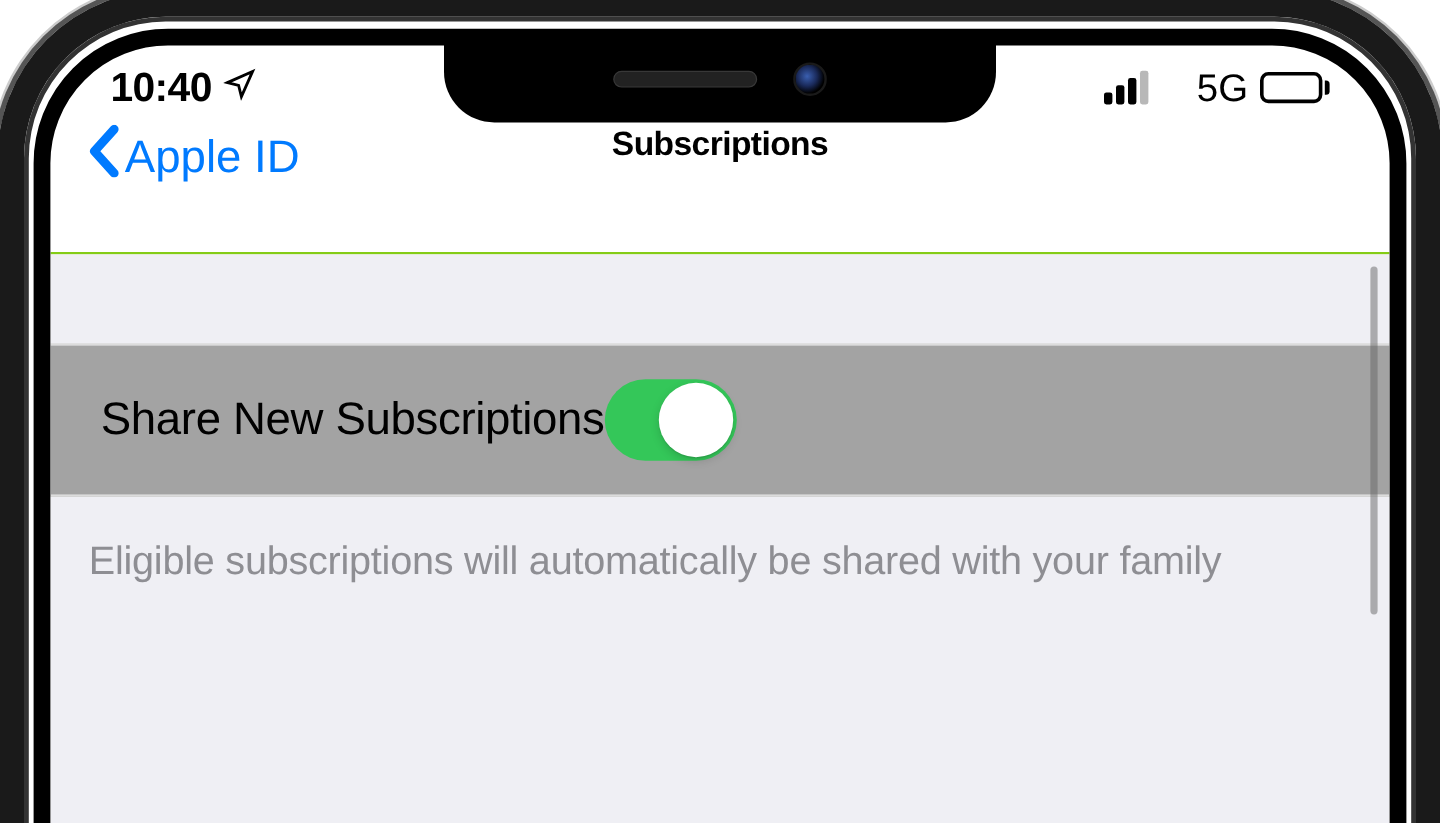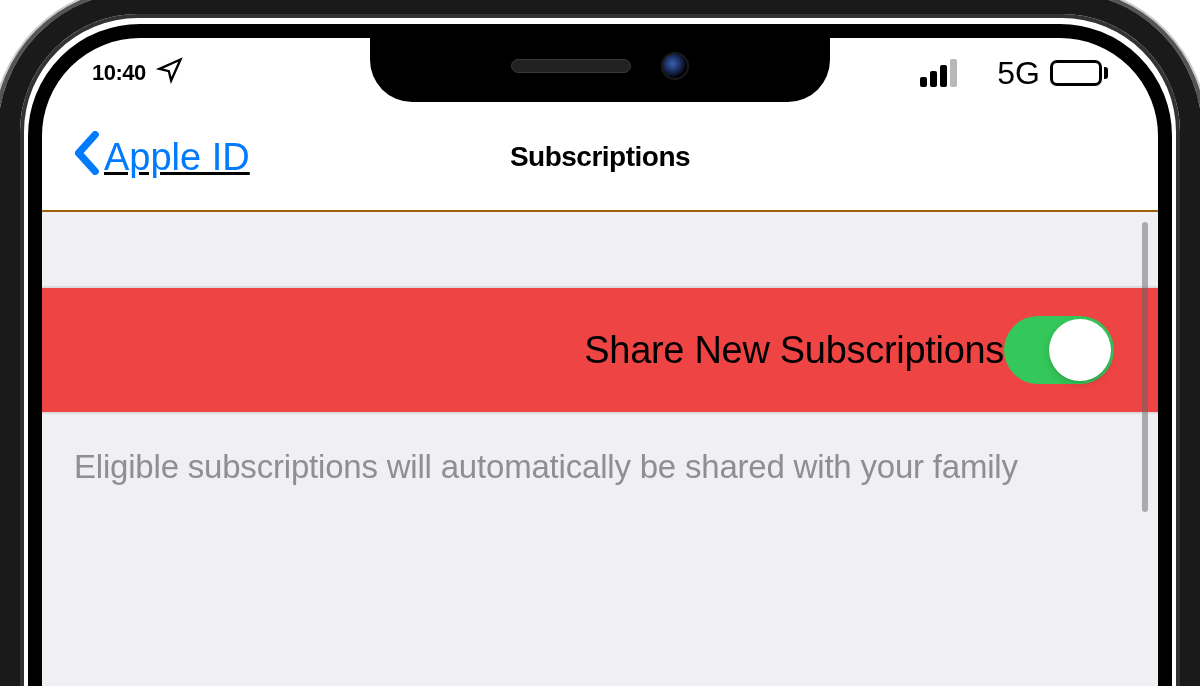--- a/index.html
+++ b/index.html
@@ -125,21 +125,21 @@
       justify-content: space-between;
       align-items: center;
       padding: 0 50px 0 50px;
       position: relative;
     }
     
     .status-left {
       display: flex;
       align-items: center;
       gap: 10px;
-      font-size: 22px;
+      font-size: 34px;
       font-weight: 600;
       letter-spacing: -0.5px;
     }
     
     .location-icon svg {
       width: 28px;
       height: 28px;
     }
     
     .status-right {
@@ -194,25 +194,24 @@
       width: 4px;
       height: 12px;
       background: #000;
       border-radius: 0 3px 3px 0;
     }
     
     
     .nav-bar {
       height: 108px;
       display: flex;
-      align-items: center;
+      align-items: flex-start;
       padding: 0 30px;
       position: relative;
-      border-bottom: 2px solid #a16207;
-      text-decoration: underline;
+      border-bottom: 2px solid #84cc16;
     }
     
     .back-button {
       display: flex;
       align-items: center;
       color: #007aff;
       font-size: 38px;
       font-weight: 400;
       gap: 4px;
       cursor: pointer;
@@ -242,25 +241,25 @@
       height: 600px;
       position: relative;
     }
     
     .spacer {
       height: 76px;
       border-bottom: 2px solid #dcdcdc;
     }
     
     .setting-row {
-      background: #ef4444;
+      background: #a3a3a3;
       height: 126px;
       display: flex;
       align-items: center;
-      justify-content: flex-end;
+      justify-content: flex-start;
       padding: 0 44px 0 42px;
       border-bottom: 2px solid #dcdcdc;
       cursor: pointer;
     }
     
     .setting-label {
       font-size: 38px;
       font-weight: 400;
       letter-spacing: -0.3px;
       color: #000;

